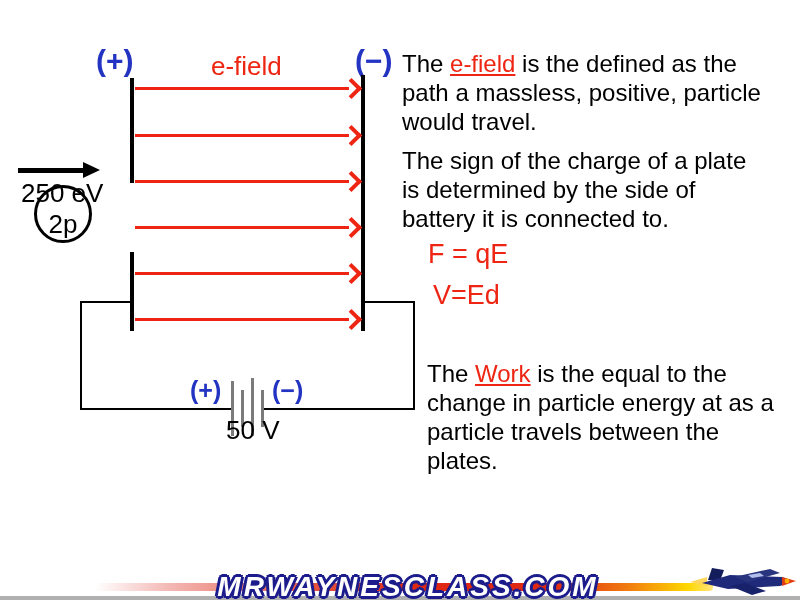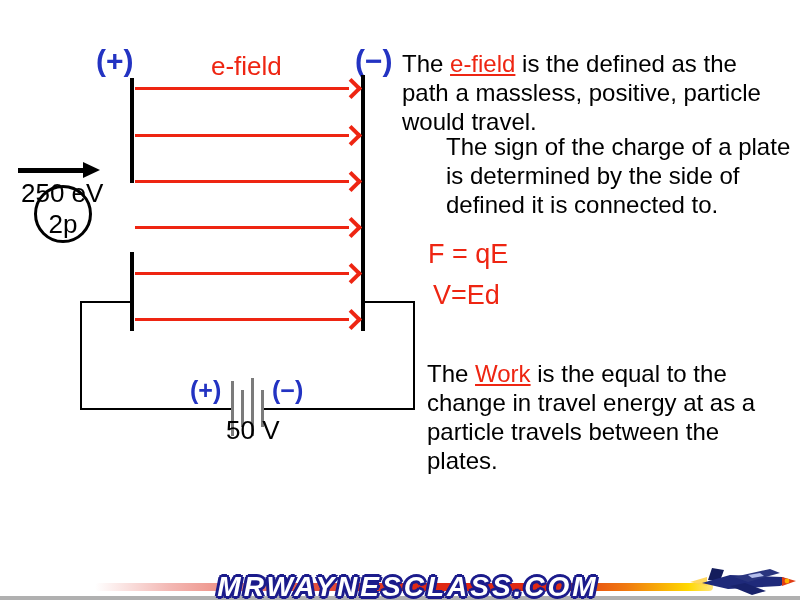--- a/index.html
+++ b/index.html
@@ -48,21 +48,21 @@
   #w-rv{left:413px;top:301px;width:2px;height:109px;}
   #w-rh{left:363px;top:301px;width:52px;height:2px;}
   .bat{position:absolute;width:3px;background:var(--batgray);}
   #b1{left:231px;top:381px;height:55px;}
   #b2{left:241px;top:390px;height:37px;}
   #b3{left:251px;top:378px;height:58px;}
   #b4{left:261px;top:390px;height:37px;}
   
   .para{position:absolute;font-size:24px;line-height:29px;}
   #p1{left:402px;top:33px;margin-top:16px;}
-  #p2{left:402px;top:132px;margin-left:44px;}
+  #p2{left:402px;top:146px;}
   #p3{left:427px;top:359px;}
   .redword{color:var(--red);text-decoration:underline;}
   .formula{position:absolute;color:var(--red);font-weight:normal;font-size:27px;text-align:center;}
   #f1{left:428px;top:239px;}
   #f2{left:433px;top:280px;}
   #f3{left:424px;top:321px;}
   
   #credit{left:4px;top:597px;font-size:20px;font-style:italic;font-weight:600;z-index:3;}
   #stripe{left:95px;top:583px;width:618px;height:8px;z-index:1;border-radius:4px;
     background:linear-gradient(90deg, rgba(248,185,185,0) 0%, #f3b8b4 12%, #e5543f 35%,
@@ -140,27 +140,27 @@
   <div class="abs" id="voltage-lab">50 V</div>
 
   <div class="para" id="p1">
       <div><span>The </span><span class="redword">e-field</span><span> is the defined as the</span></div>
       <div><span>path a massless, positive, particle</span></div>
       <div><span>would travel.</span></div>
     </div>
   <div class="para" id="p2">
       <div><span>The sign of the charge of a plate</span></div>
       <div><span>is determined by the side of</span></div>
-      <div><span>defined it is connected to.</span></div>
+      <div><span>battery it is connected to.</span></div>
     </div>
   <div class="formula" id="f1">F = qE</div>
   <div class="formula" id="f2">V=Ed</div>
   <div class="para" id="p3">
       <div><span>The </span><span class="redword">Work</span><span> is the equal to the</span></div>
-      <div><span>change in travel energy at as a</span></div>
+      <div><span>change in particle energy at as a</span></div>
       <div><span>particle travels between the</span></div>
       <div><span>plates.</span></div>
     </div>
 
   <div class="abs" id="credit">by T.Wayne</div>
   <div class="abs" id="stripe"></div>
   <div class="abs" id="site">MRWAYNESCLASS.COM</div>
   <svg class="abs" id="jet" viewBox="0 0 110 36">
     <polygon points="0,20 17,15 17,24" fill="#ffd34d" opacity="0.9"></polygon>
     <polygon points="22,6 34,8 30,19 18,18" fill="#141d5c"></polygon>

